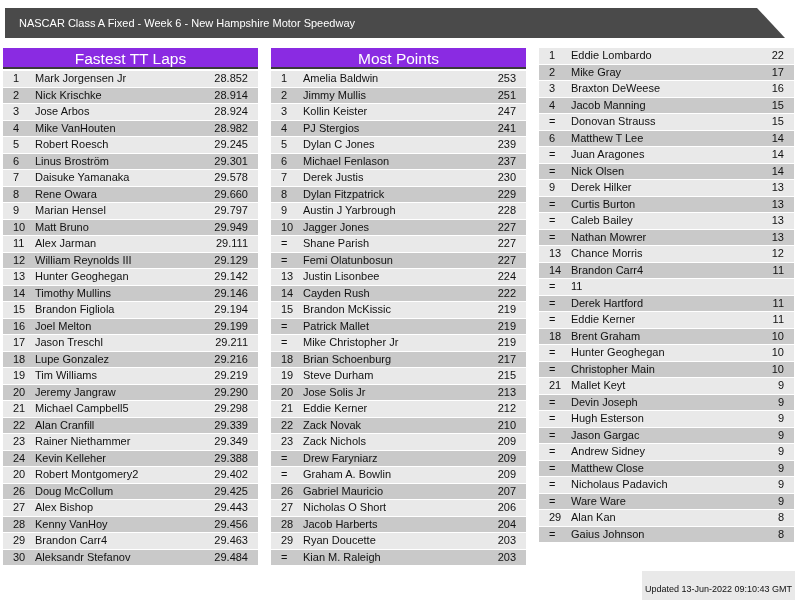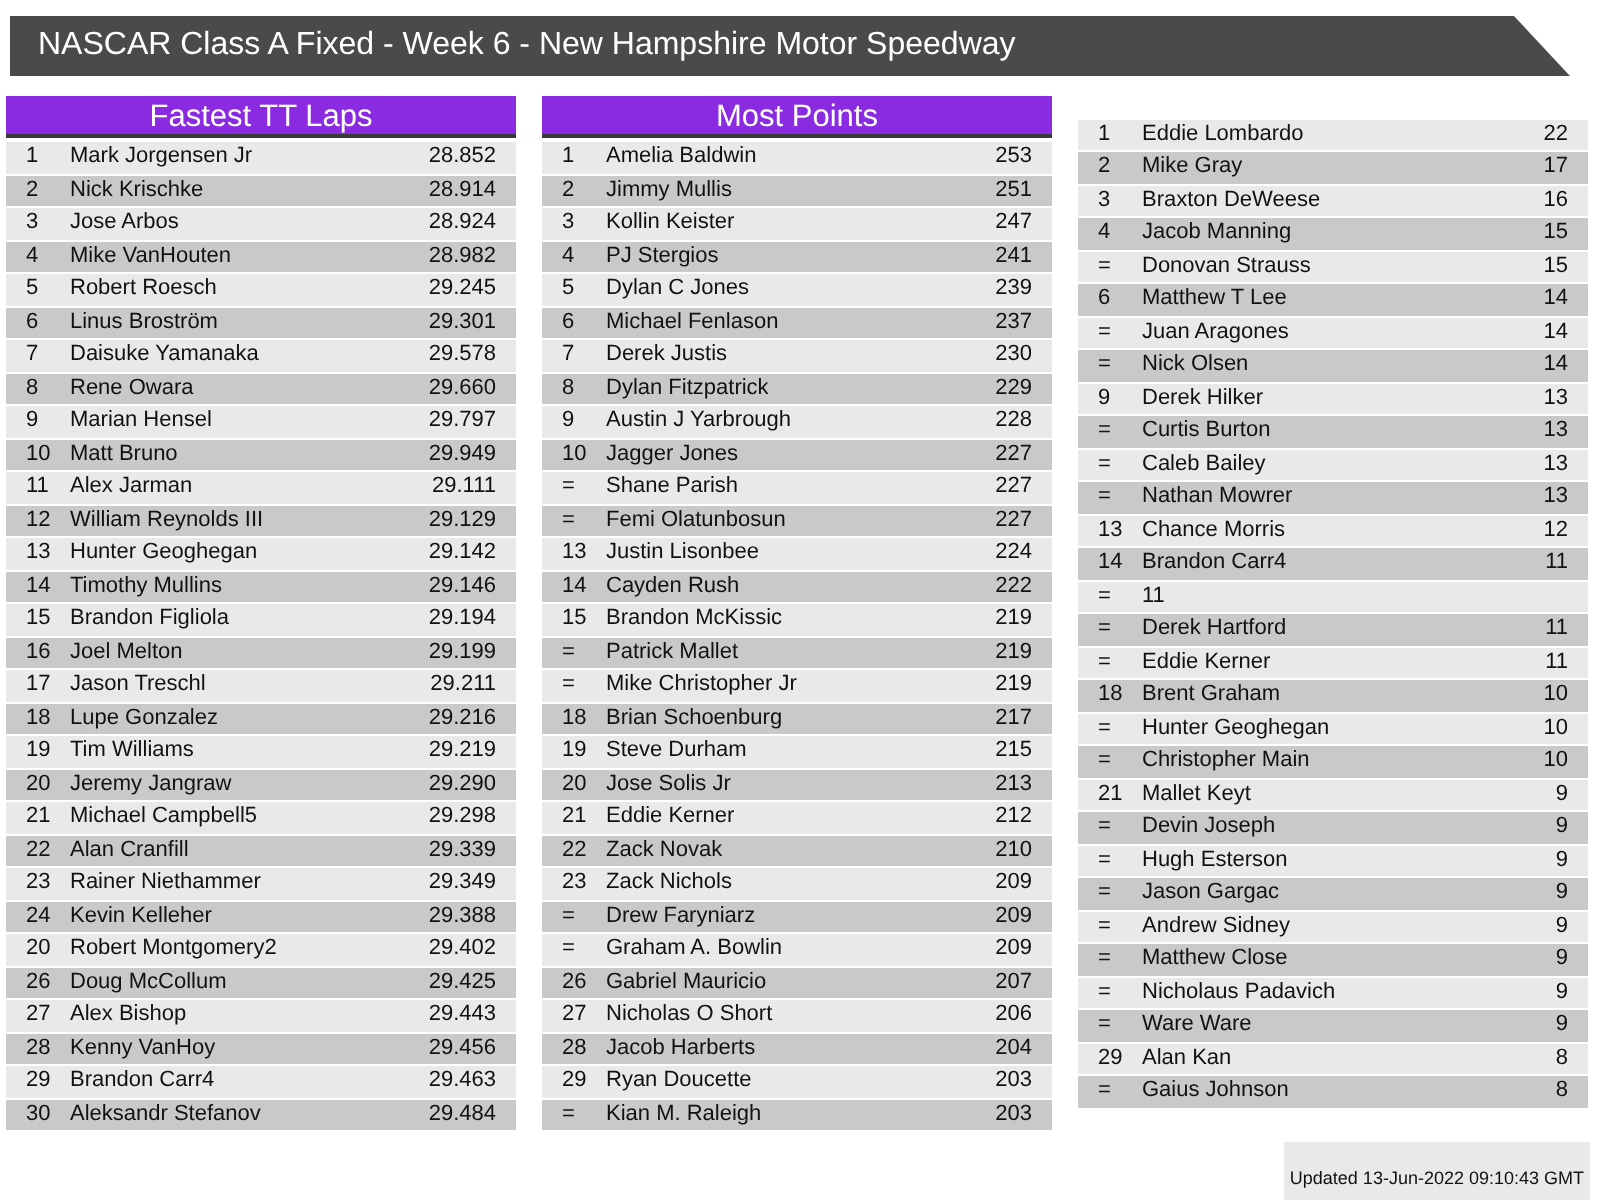--- a/index.html
+++ b/index.html
@@ -23,30 +23,29 @@
     margin:8px 0 0 5px;
     width:780px;
     height:30px;
     background:var(--banner_bg);
     clip-path:polygon(0 0, calc(100% - 28px) 0, 100% 100%, 0 100%);
     display:flex;
     align-items:center;
   }
   .banner-title{
     color:#ffffff;
-    font-size:16px;
+    font-size:11px;
     padding-left:14px;
     white-space:nowrap;
   }
   .tables{
     display:flex;
     gap:13px;
     padding-left:3px;
     margin-top:10px;
-    align-items:center;
   }
   .board{width:255px;}
   .board-title{
     height:21px;
     line-height:21px;
     background:var(--header_bg);
     border-bottom:2px solid var(--header_border);
     color:#ffffff;
     font-size:15.5px;
     text-align:center;

